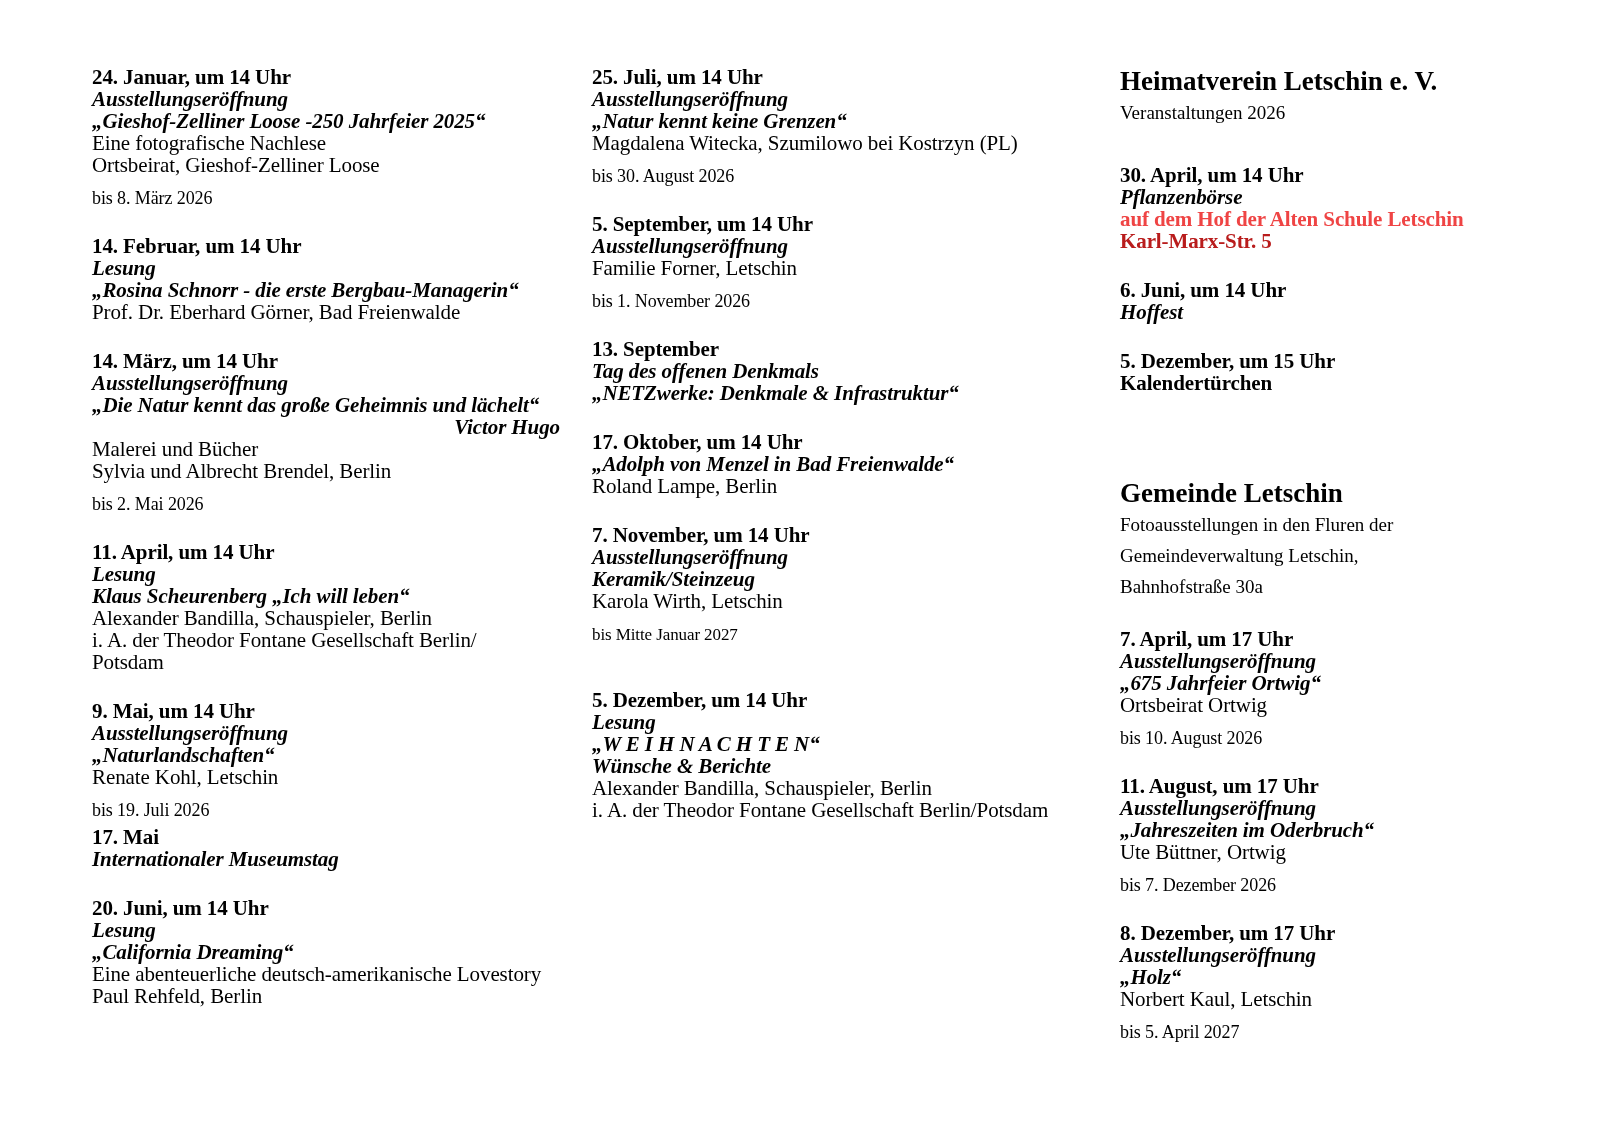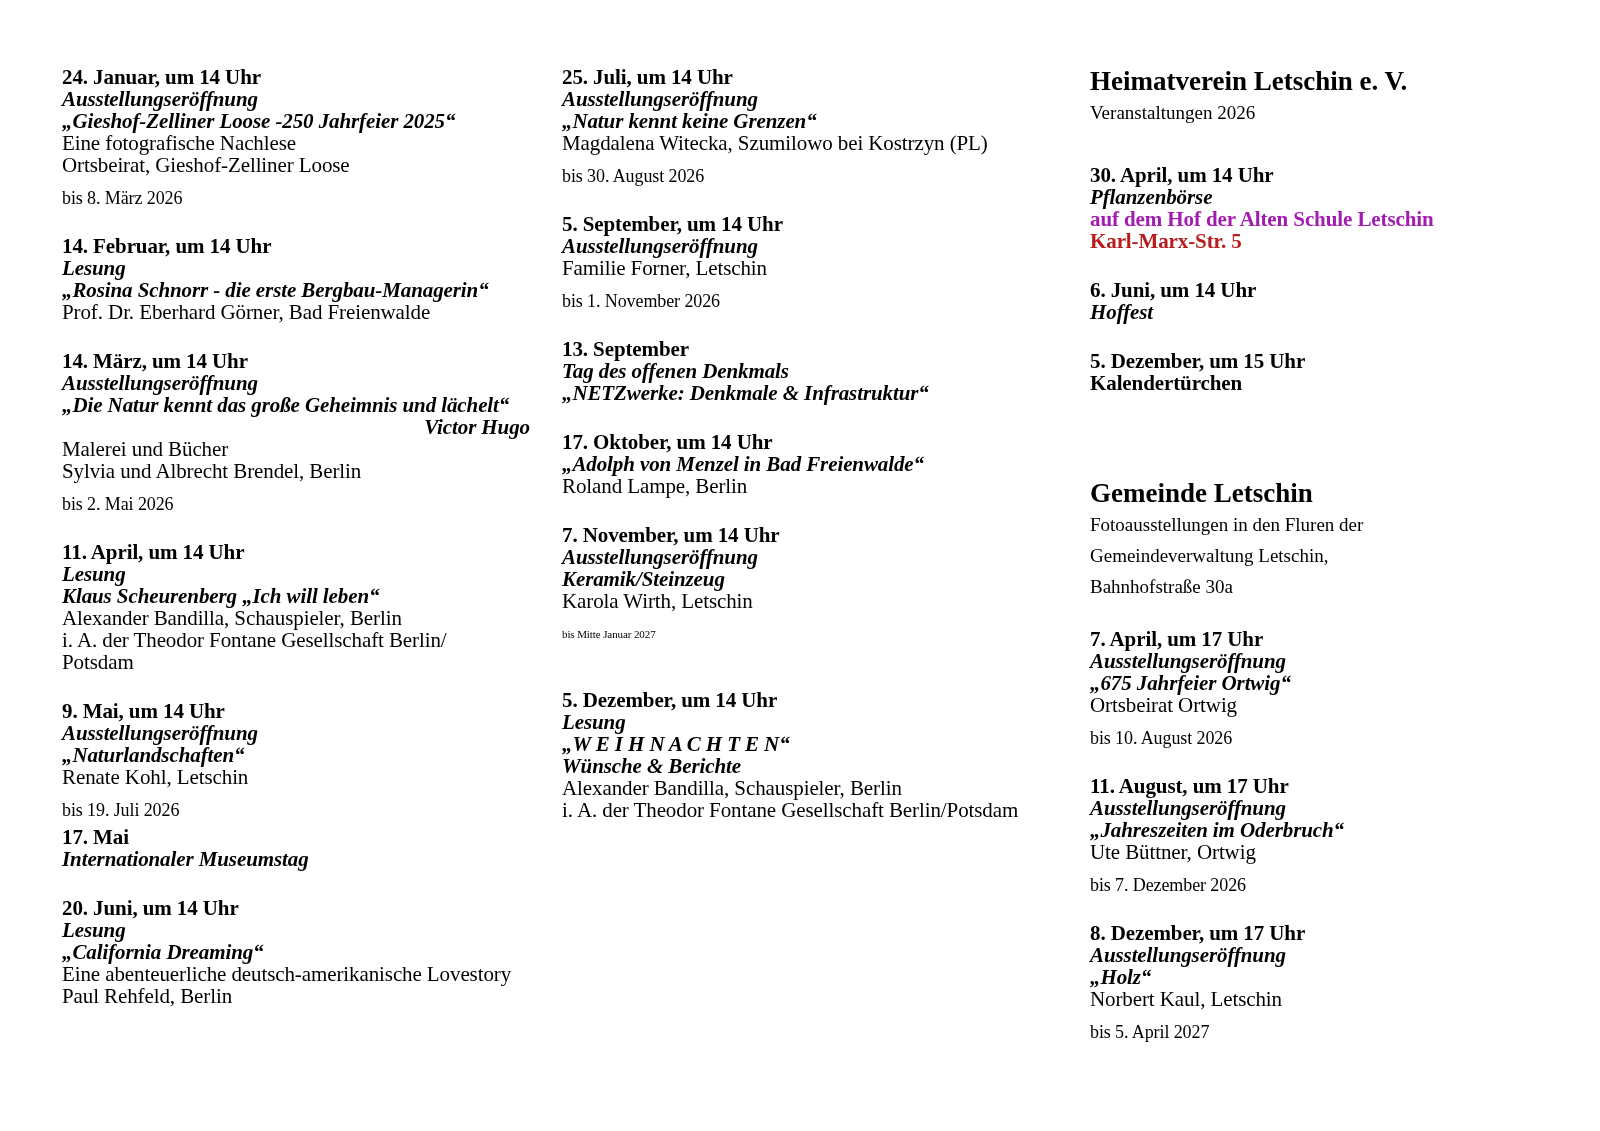--- a/index.html
+++ b/index.html
@@ -4,33 +4,33 @@
 <style>
   html, body { margin: 0; padding: 0; }
   body {
     width: 1600px; height: 1131px;
     background: #ffffff;
     color: #000000;
     font-family: "Liberation Serif", "DejaVu Serif", serif;
     overflow: hidden;
     position: relative;
   }
-  .col { position: absolute; top: 66px; }
+  .col { position: absolute; top: 66px; margin-left: 30px; }
   .col-1 { left: 62px;  width: 482px; }
   .col-2 { left: 562px; width: 482px; }
   .col-3 { left: 1090px; width: 452px; }
 
   .ln { font-size: 21px; line-height: 22px; white-space: nowrap; letter-spacing: -0.1px; }
   .date  { font-weight: bold; }
   .kind  { font-weight: bold; font-style: italic; }
   .title { font-weight: bold; font-style: italic; }
   .boldline { font-weight: bold; }
   .attrib { font-weight: bold; font-style: italic; text-align: right; padding-right: 14px; }
   .bis { font-size: 18px; line-height: 20px; margin-top: 12px; }
-  .bis.sm { font-size: 11px; line-height: 17px; margin-top: 14px; }
+  .bis.sm { font-size: 17px; line-height: 17px; margin-top: 14px; }
   .red { font-weight: bold; }
 
   .h1 { font-size: 27px; line-height: 31px; font-weight: bold; white-space: nowrap; }
   .h2 { font-size: 19px; line-height: 31px; white-space: nowrap; }
 
   .event { margin-bottom: 27px; }
   .event.tight { margin-bottom: 6px; }
   .event.wide  { margin-bottom: 46px; }
   .event.xwide { margin-bottom: 84px; }
   .hdr  { margin-bottom: 36px; }
@@ -135,21 +135,21 @@
   </section>
 
   <section class="col col-3">
     <header class="hdr">
       <div class="h1">Heimatverein Letschin e. V.</div>
       <div class="h2">Veranstaltungen 2026</div>
     </header>
     <article class="event">
       <div class="ln date">30. April, um 14 Uhr</div>
       <div class="ln kind">Pflanzenbörse</div>
-      <div class="ln red" style="color: #a21caf;">auf dem Hof der Alten Schule Letschin</div>
+      <div class="ln red" style="color: #ef4444;">auf dem Hof der Alten Schule Letschin</div>
       <div class="ln red" style="color: #b91c1c;">Karl-Marx-Str. 5</div>
     </article>
     <article class="event">
       <div class="ln date">6. Juni, um 14 Uhr</div>
       <div class="ln kind">Hoffest</div>
     </article>
     <article class="event xwide">
       <div class="ln date">5. Dezember, um 15 Uhr</div>
       <div class="ln boldline">Kalendertürchen</div>
     </article>

